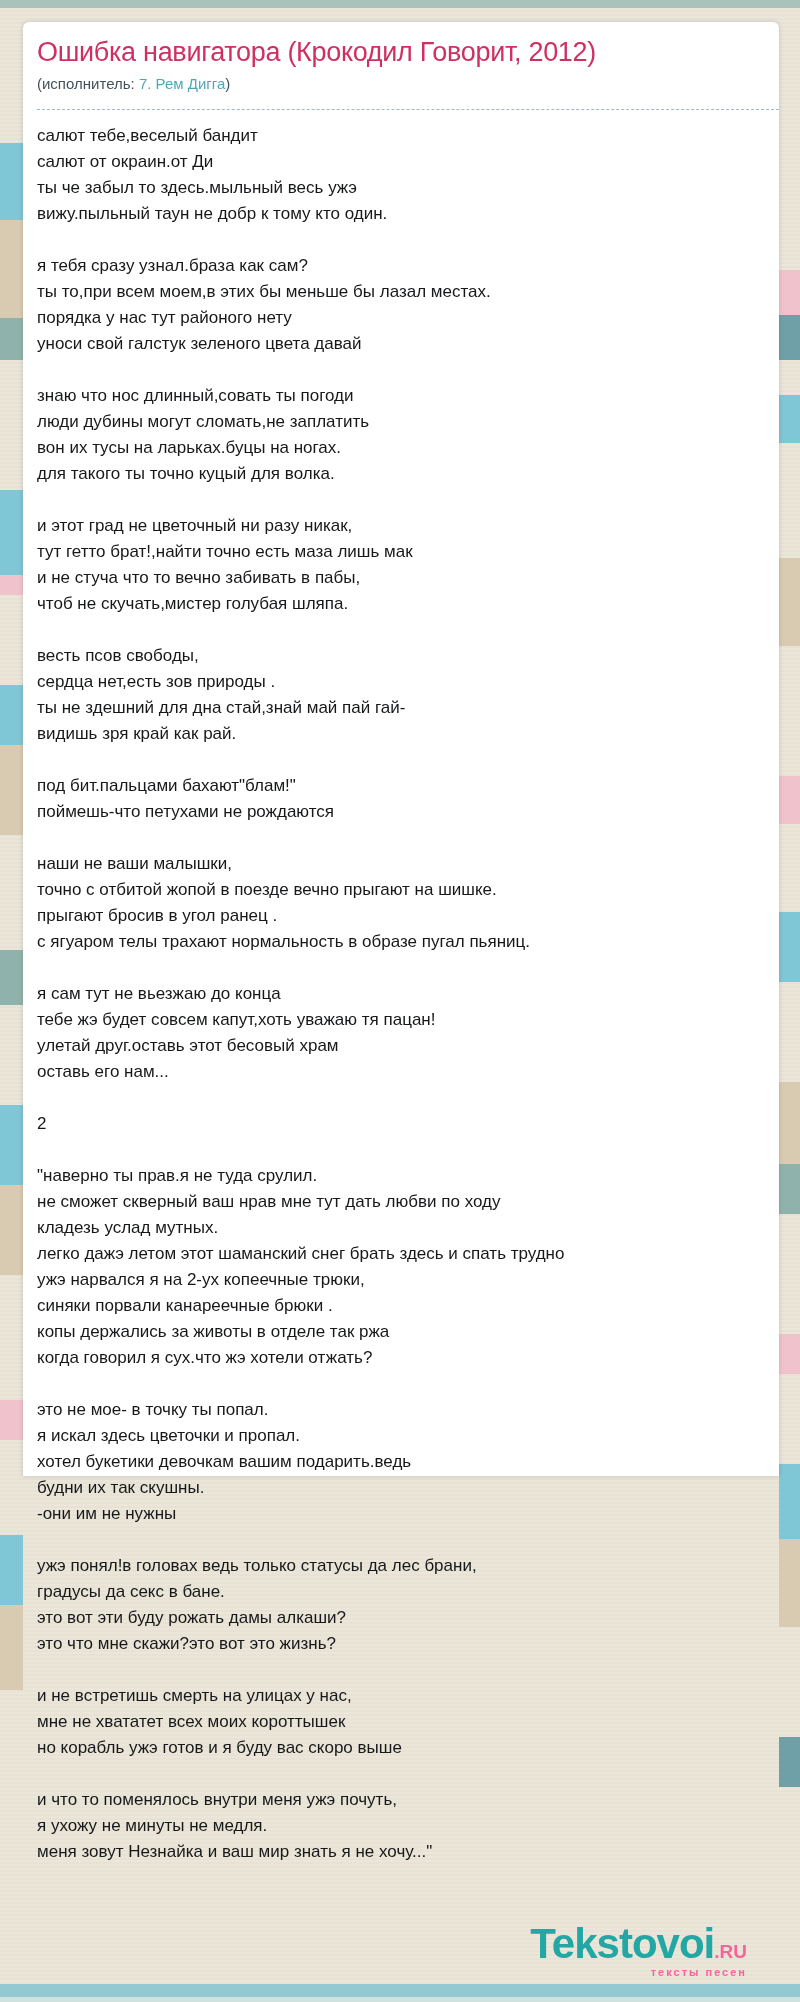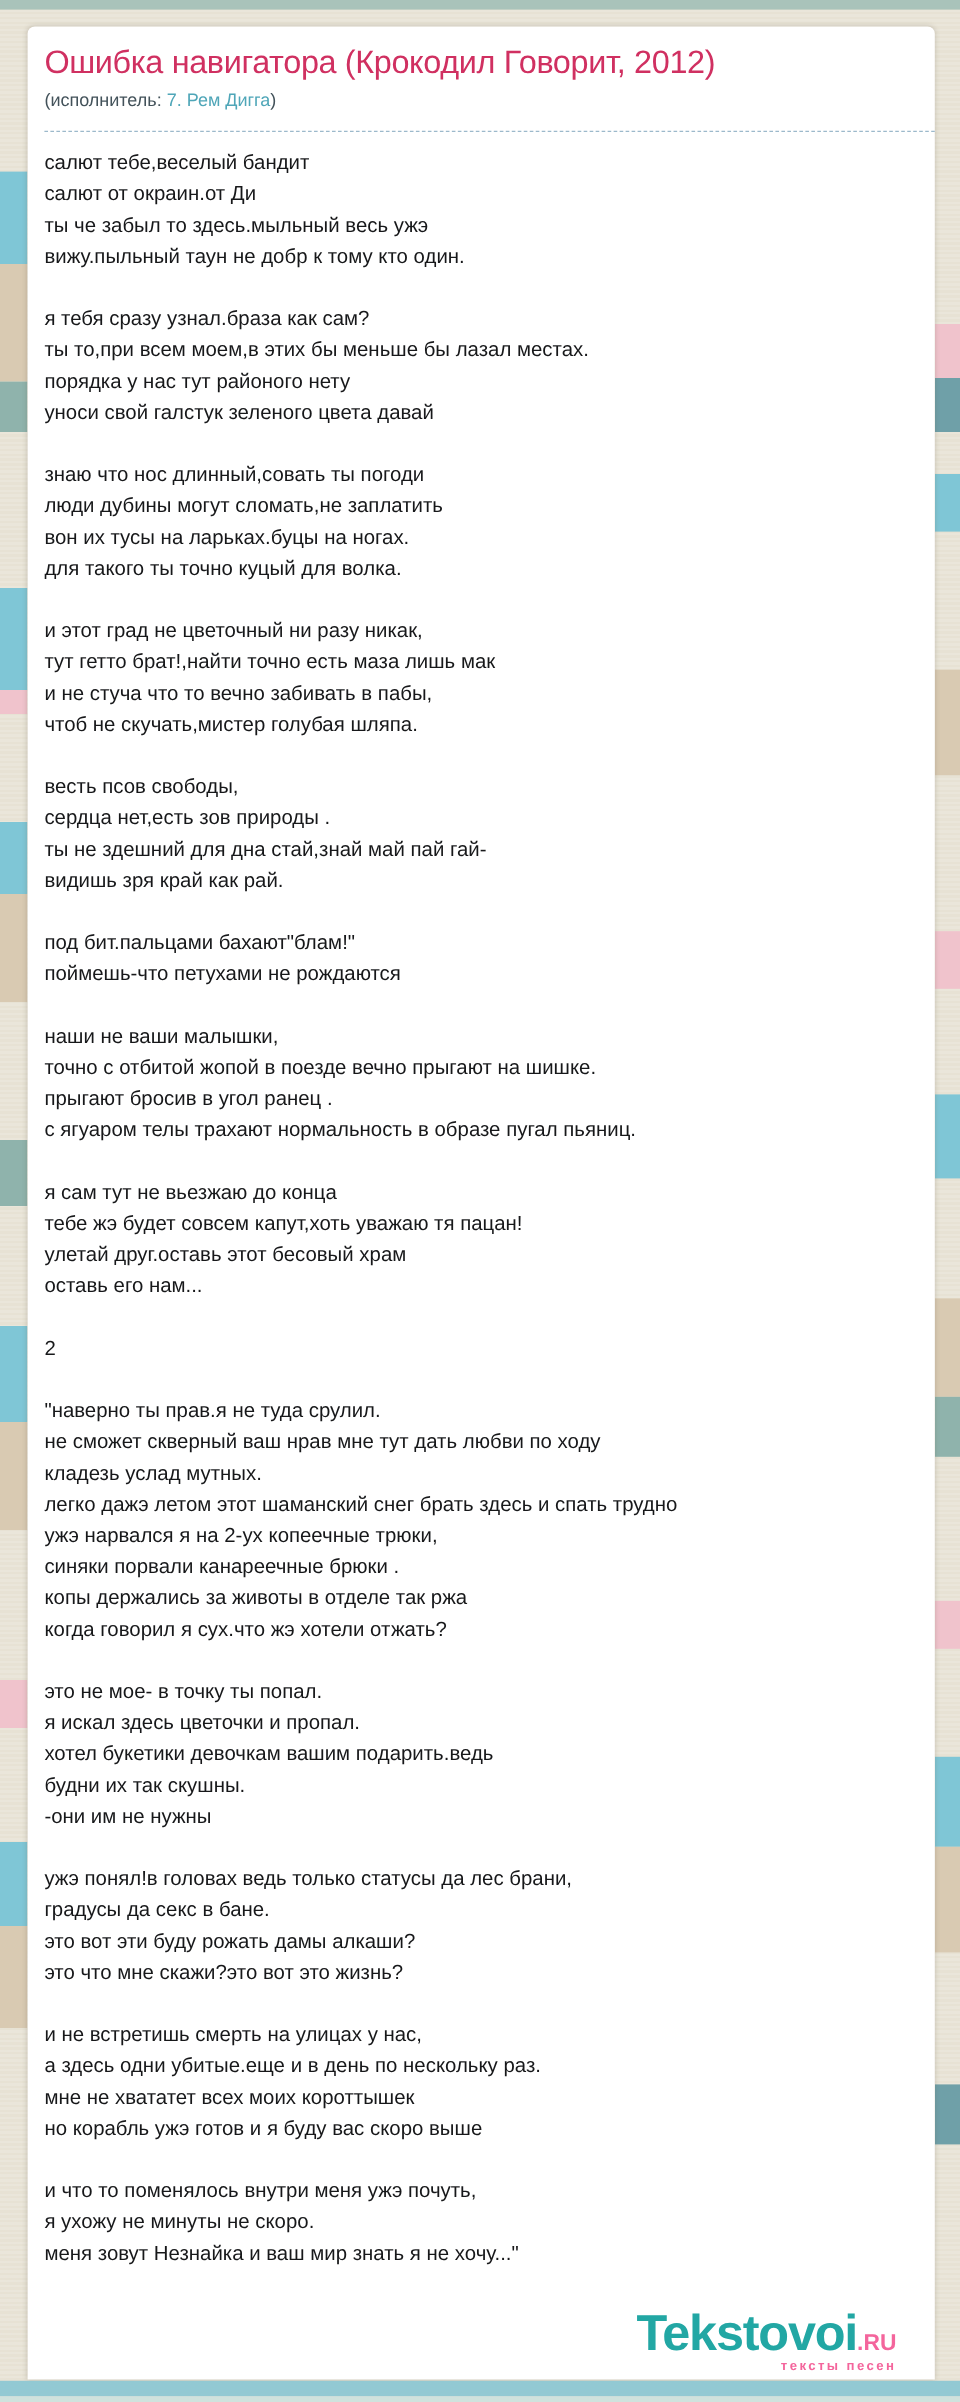--- a/index.html
+++ b/index.html
@@ -9,21 +9,21 @@
     font-family:"Liberation Sans", sans-serif;
   }
   .topbar{position:absolute;left:0;top:0;width:800px;height:8px;background:var(--topbar,#a9c3ba);}
   .bottomband{position:absolute;left:0;top:1984px;width:800px;height:13px;background:var(--band,#92c9d3);}
   .bottomband-light{position:absolute;left:0;top:1997px;width:800px;height:5px;background:#cfe2dd;}
   .stripes{position:absolute;top:8px;height:1976px;overflow:hidden;}
   .stripes.left{left:0;width:23px;}
   .stripes.right{left:779px;width:21px;}
   .stripes div{width:100%;}
   .card{
-    position:absolute;left:23px;top:22px;width:756px;height:1961px;
+    position:absolute;left:23px;top:22px;width:756px;height:1454px;
     background:#ffffff;border-radius:6px 6px 0 0;
     box-shadow:0 0 4px rgba(90,80,60,0.25);
   }
   h1{
     margin:14px 14px 0;font-size:27px;line-height:32px;font-weight:normal;
     color:var(--accent,#d03061);letter-spacing:-0.3px;
   }
   .artist{margin:7px 14px 16px;font-size:15px;line-height:18px;color:#43525a;}
   .artist a{color:var(--link,#4fa6b8);text-decoration:none;cursor:pointer;}
   .head-sep{margin:7px 0 0 14px;border-bottom:1px dashed #9cb9cb;height:0;}
@@ -162,27 +162,26 @@
         <div class="line">-они им не нужны</div>
       </div>
       <div class="stanza">
         <div class="line">ужэ понял!в головах ведь только статусы да лес брани,</div>
         <div class="line">градусы да секс в бане.</div>
         <div class="line">это вот эти буду рожать дамы алкаши?</div>
         <div class="line">это что мне скажи?это вот это жизнь?</div>
       </div>
       <div class="stanza">
         <div class="line">и не встретишь смерть на улицах у нас,</div>
-        <div class="line">а здесь одни убитые.еще и в день по нескольку раз.</div>
         <div class="line">мне не хвататет всех моих короттышек</div>
         <div class="line">но корабль ужэ готов и я буду вас скоро выше</div>
       </div>
       <div class="stanza">
         <div class="line">и что то поменялось внутри меня ужэ почуть,</div>
-        <div class="line">я ухожу не минуты не скоро.</div>
+        <div class="line">я ухожу не минуты не медля.</div>
         <div class="line">меня зовут Незнайка и ваш мир знать я не хочу..."</div>
       </div>
     </div>
 
   <div class="brand">
     <span class="brand-main">Tekstovoi</span><span class="brand-tld">.RU</span>
     <div class="brand-tag">тексты песен</div>
   </div>
 </div>
 

